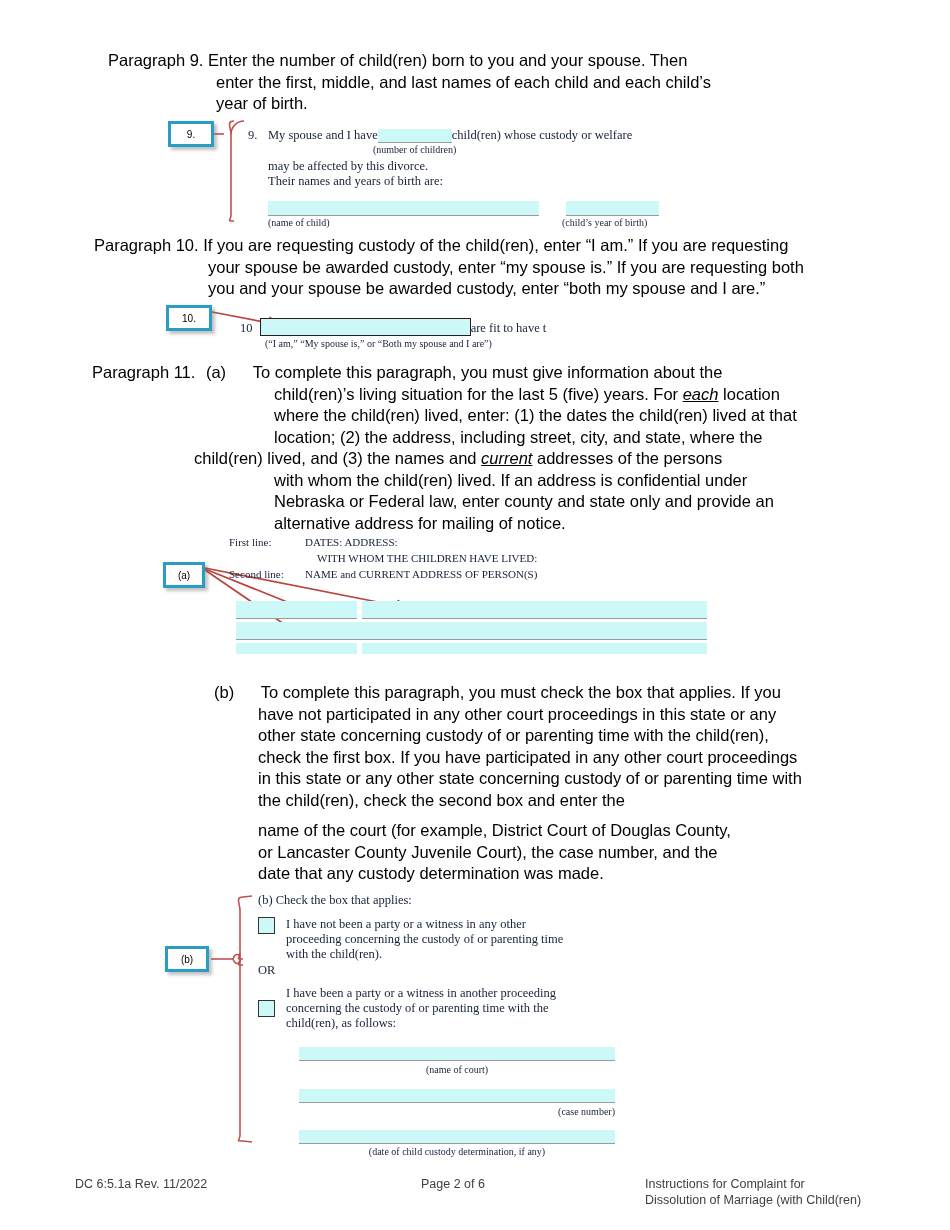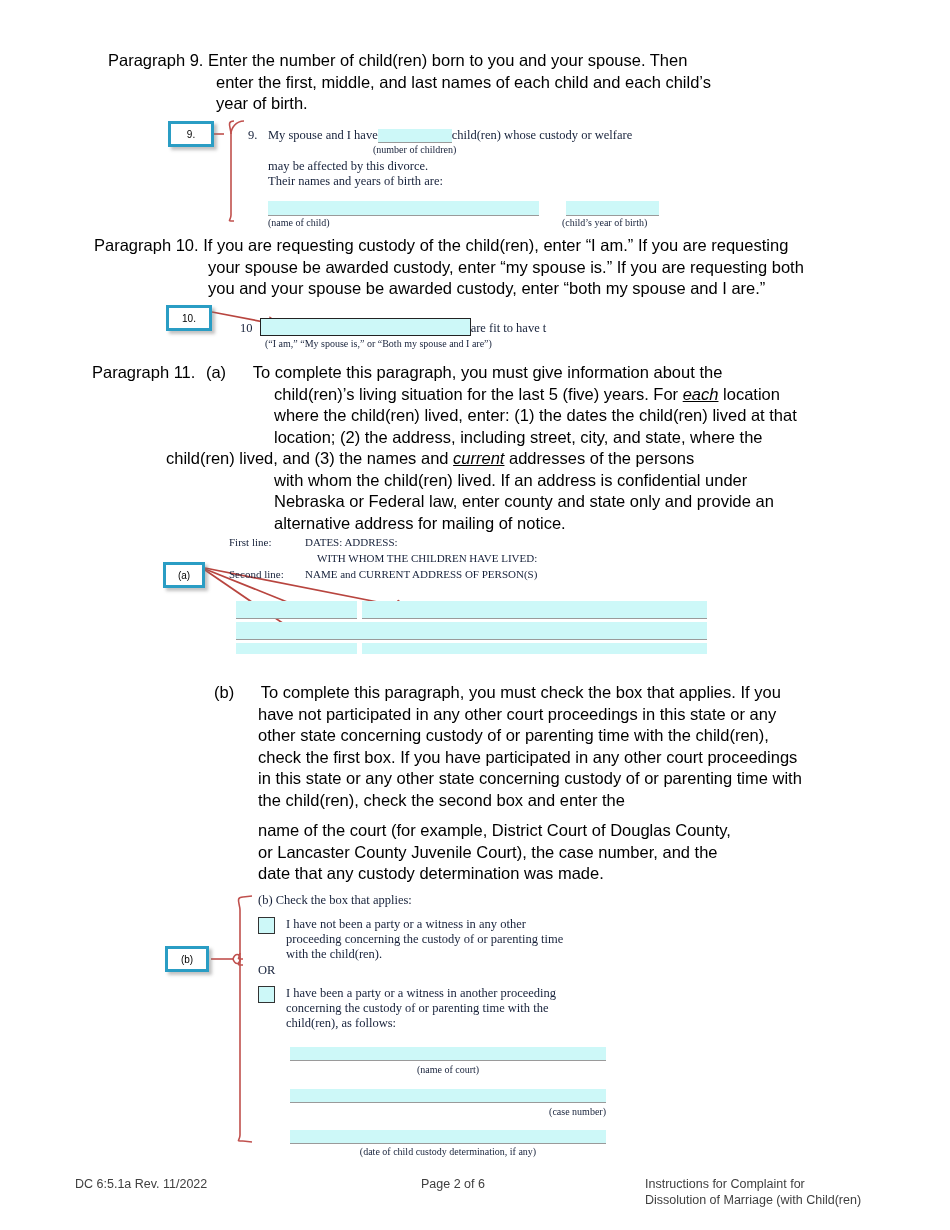--- a/index.html
+++ b/index.html
@@ -161,21 +161,21 @@
     <div class="form-small" style="margin-left:25px; margin-top:2px; font-weight:400;">(“I am,” “My spouse is,” or “Both my spouse and I are”)</div>
   </div>
 
   <div class="instr" style="left:92px; top:362px; width:820px;">
     <span class="lbl">Paragraph 11.</span>
     <span style="margin-left:6px;">(a)</span>
     <span style="margin-left:22px;">To complete this paragraph, you must give information about the</span>
     <span class="hang" style="margin-left:182px">child(ren)’s living situation for the last 5 (five) years. For <span class="und">each</span> location</span>
     <span class="hang" style="margin-left:182px">where the child(ren) lived, enter: (1) the dates the child(ren) lived at that</span>
     <span class="hang" style="margin-left:182px">location; (2) the address, including street, city, and state, where the</span>
-    <span class="hang" style="margin-left:74px">child(ren) lived, and (3) the names and <span class="und">current</span> addresses of the persons</span>
+    <span class="hang" style="margin-left:102px">child(ren) lived, and (3) the names and <span class="und">current</span> addresses of the persons</span>
     <span class="hang" style="margin-left:182px">with whom the child(ren) lived. If an address is confidential under</span>
     <span class="hang" style="margin-left:182px">Nebraska or Federal law, enter county and state only and provide an</span>
     <span class="hang" style="margin-left:182px">alternative address for mailing of notice.</span>
   </div>
 
   <div class="callout" style="left:163px; top:562px; width:42px; height:26px;">
     <span>(a)</span>
   </div>
 
   <div class="form" style="left:229px; top:534px; width:500px;">
@@ -229,31 +229,31 @@
       <span class="cbox"></span>
       <div style="margin-left:11px;">
         <div class="form-txt">I have not been a party or a witness in any other</div>
         <div class="form-txt">proceeding concerning the custody of or parenting time</div>
         <div class="form-txt">with the child(ren).</div>
       </div>
     </div>
 
     <div class="form-txt" style="margin-top:1px;">OR</div>
 
-    <div style="display:flex; margin-top:8px;">
+    <div style="display:flex; margin-top:8px;align-items:center;">
       <span class="cbox"></span>
       <div style="margin-left:11px;">
         <div class="form-txt">I have been a party or a witness in another proceeding</div>
         <div class="form-txt">concerning the custody of or parenting time with the</div>
         <div class="form-txt">child(ren), as follows:</div>
       </div>
     </div>
   </div>
 
-  <div style="position:absolute; left:290px; top:1047px; width:316px;">
+  <div style="position:absolute; left:299px; top:1047px; width:316px;">
     <div class="fld fld-u" style="display:block; width:316px; height:14px;"></div>
     <div class="form form-small" style="position:relative; text-align:center; width:316px; margin-top:3px;">(name of court)</div>
 
     <div class="fld fld-u" style="display:block; width:316px; height:14px; margin-top:13px;"></div>
     <div class="form form-small" style="position:relative; text-align:right; width:316px; margin-top:3px;">(case number)</div>
 
     <div class="fld fld-u" style="display:block; width:316px; height:14px; margin-top:12px;"></div>
     <div class="form form-small" style="position:relative; text-align:center; width:316px; margin-top:2px;">(date of child custody determination, if any)</div>
   </div>
 

